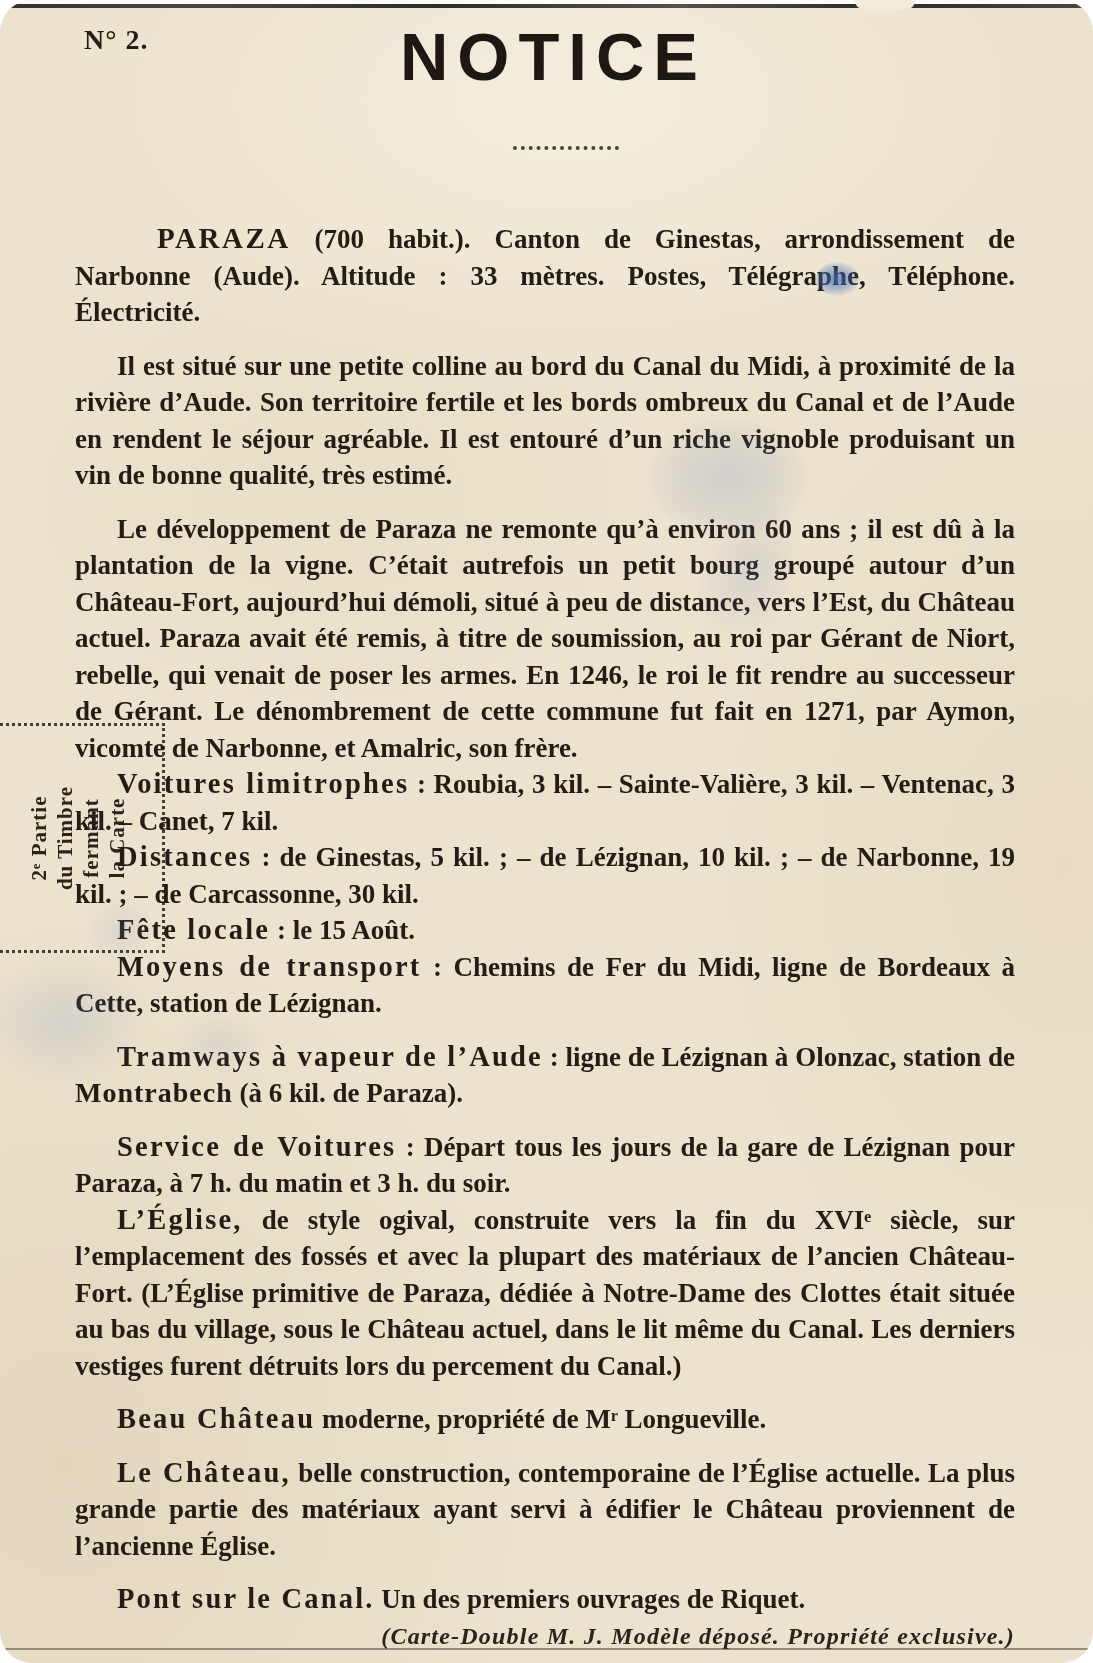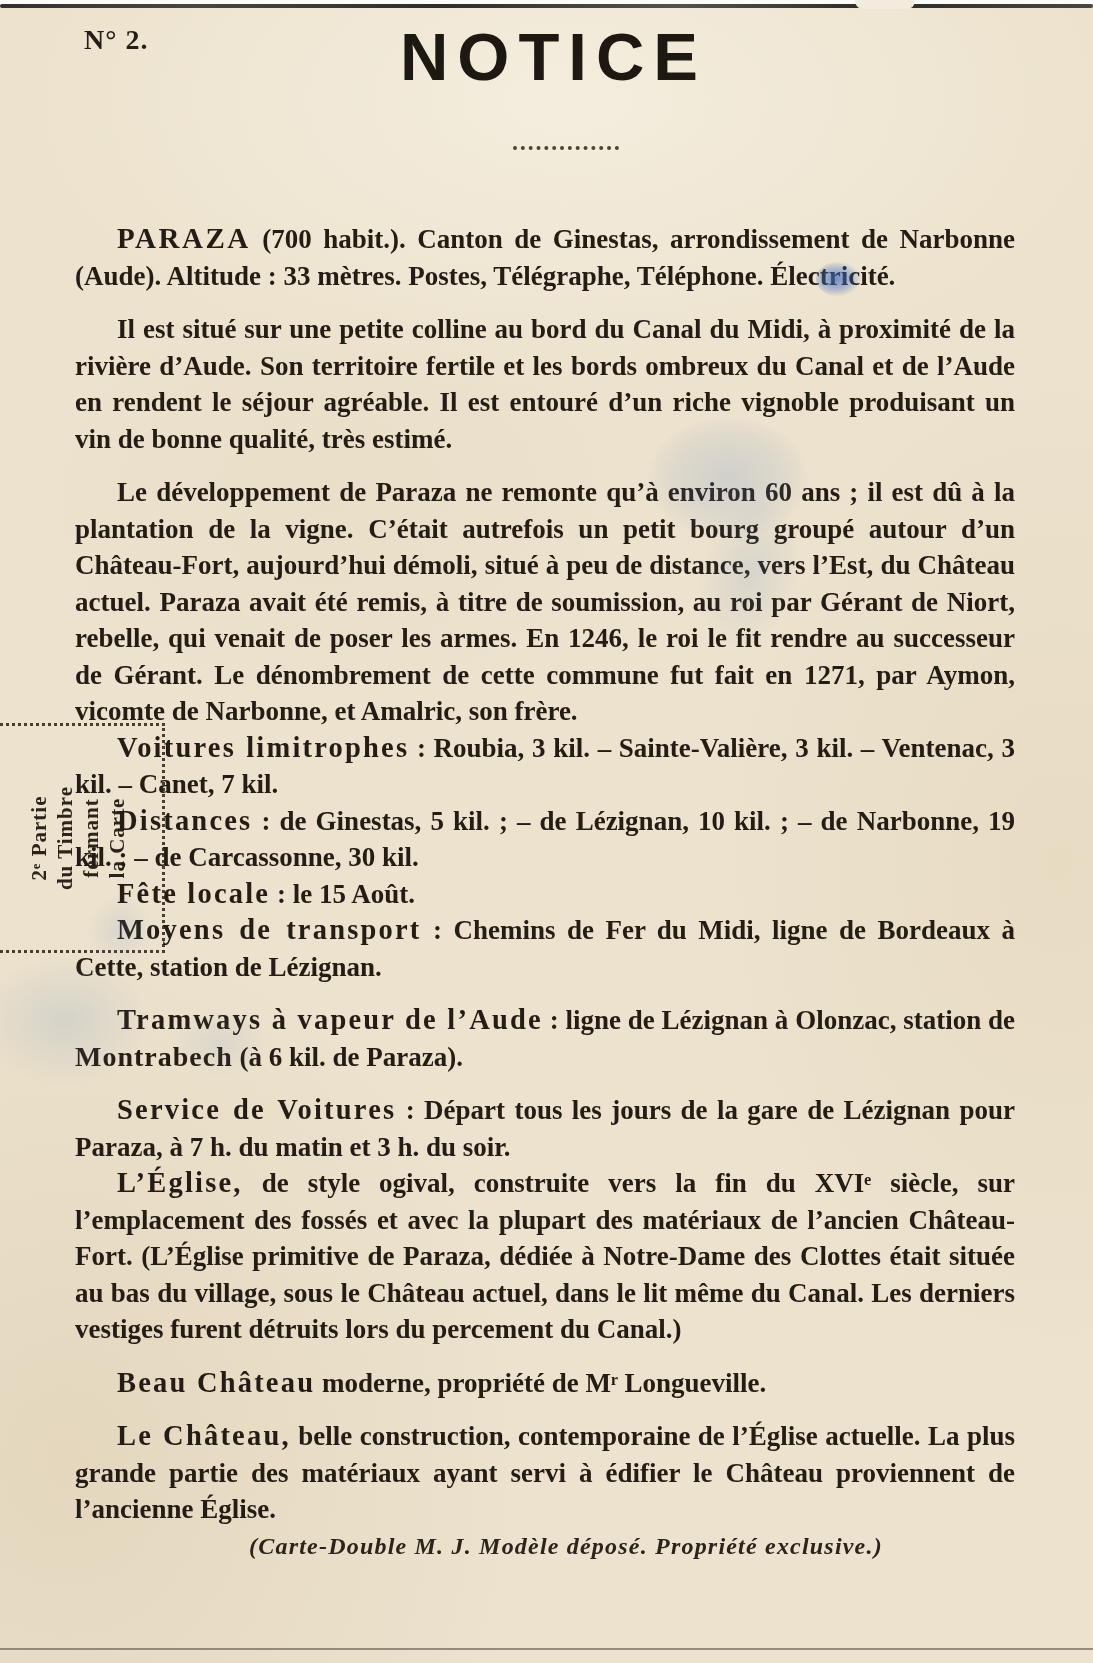--- a/index.html
+++ b/index.html
@@ -8,20 +8,21 @@
     width:1093px;height:1663px;
     overflow:hidden;
     background-color:#ece2cd;
     background-image:
       radial-gradient(ellipse 900px 480px at 52% 6%, rgba(255,251,242,.45), rgba(255,251,242,0) 62%),
       radial-gradient(ellipse 760px 900px at 6% 88%, rgba(215,197,166,.38), rgba(215,197,166,0) 60%),
       radial-gradient(ellipse 520px 760px at 97% 52%, rgba(222,205,174,.32), rgba(222,205,174,0) 65%),
       radial-gradient(ellipse 420px 300px at 30% 30%, rgba(226,211,184,.25), rgba(226,211,184,0) 70%);
     font-family:"Liberation Serif","DejaVu Serif",serif;
     color:#251e16;
+    border-radius:32px;
   }
   
   .edge-top-white{position:absolute;top:0;left:0;right:0;height:5px;background:#fbfbf8;}
   .edge-top-dark{position:absolute;top:4px;left:0;right:0;height:4px;
     background:linear-gradient(90deg,#34312c 0%,#4a463f 18%,#302d28 40%,#56524a 62%,#2e2b26 80%,#4a463f 100%);
     border-radius:2px;}
   .edge-top-notch{position:absolute;top:0;left:855px;width:60px;height:9px;background:#f2ecdf;border-radius:0 0 8px 8px;}
   .edge-bottom{position:absolute;bottom:0;left:0;right:0;height:15px;
     background:linear-gradient(#9a927f 0%,#3a3731 35%,#17161 70%,#121110 100%);}
   .edge-bottom-line{position:absolute;bottom:13px;left:0;right:0;height:2px;background:rgba(60,55,48,.5);}
@@ -45,23 +46,23 @@
   
   .content{position:absolute;left:75px;top:220px;width:940px;
     text-align:justify;font-size:27px;line-height:36.5px;font-weight:700;color:#241d15;}
   .content p{margin:0;text-indent:42px;}
   .content p.cont{margin-top:17px;}
   .sec{margin-top:9px;}
   .narrow{margin-left:100px;}
   .indent-deep{text-indent:104px;}
   .indent-mid{text-indent:62px;}
   .lead{font-size:28.5px;letter-spacing:2.2px;}
-  .lead-caps{font-size:29px;letter-spacing:2.5px;}
+  .lead-caps{font-size:29px;letter-spacing:2.5px;margin-left:40px;}
   .strongword{font-size:28px;letter-spacing:1px;}
-  .footer-line{margin-top:34px;text-align:center;text-indent:0;
+  .footer-line{margin-top:34px;text-align:right;text-indent:0;
     font-style:italic;font-weight:600;font-size:24px;letter-spacing:1.2px;color:#2a241c;}
 
   
   .stain{position:absolute;pointer-events:none;}
   .stain-ink-blot{left:816px;top:262px;width:44px;height:34px;border-radius:50%;
     background:radial-gradient(ellipse at 45% 50%, rgba(64,108,190,.72) 0%, rgba(64,108,190,.35) 45%, rgba(64,108,190,0) 75%);}
   .stain-wash-mid{left:648px;top:418px;width:160px;height:120px;border-radius:50%;
     background:radial-gradient(ellipse, rgba(108,140,198,.22) 0%, rgba(108,140,198,.10) 50%, rgba(108,140,198,0) 75%);}
   .stain-wash-mid2{left:700px;top:498px;width:100px;height:150px;border-radius:50%;transform:rotate(18deg);
     background:radial-gradient(ellipse, rgba(108,140,198,.16) 0%, rgba(108,140,198,0) 72%);}
@@ -100,20 +101,21 @@
     <p class="cont"><span>Le développement de Paraza ne remonte qu’à environ 60 ans ; il est dû à la plantation de la vigne. C’était autrefois un petit bourg groupé autour d’un Château-Fort, aujourd’hui démoli, situé à peu de distance, vers l’Est, du Château actuel. Paraza avait été remis, à titre de soumission, au roi par Gérant de Niort, rebelle, qui venait de poser les armes. En 1246, le roi le fit rendre au successeur de Gérant. Le dénombrement de cette commune fut fait en 1271, par Aymon, vicomte de Narbonne, et Amalric, son frère.</span></p>
     <p class="narrow sec indent-mid"><span class="lead">Voitures limitrophes</span><span> : Roubia, 3 kil. – Sainte-Valière, 3 kil. – Ventenac, 3 kil. – Canet, 7 kil.</span></p>
     <p class="narrow sec indent-mid"><span class="lead">Distances</span><span> : de Ginestas, 5 kil. ; – de Lézignan, 10 kil. ; – de Narbonne, 19 kil. ; – de Carcassonne, 30 kil.</span></p>
     <p class="narrow sec indent-mid"><span class="lead">Fête locale</span><span> : le 15 Août.</span></p>
     <p class="sec"><span class="lead">Moyens de transport</span><span> : Chemins de Fer du Midi, ligne de Bordeaux à Cette, station de Lézignan.</span></p>
     <p class="cont"><span class="lead">Tramways à vapeur de l’Aude</span><span> : ligne de Lézignan à Olonzac, station de </span><span class="strongword">Montrabech</span><span> (à 6 kil. de Paraza).</span></p>
     <p class="cont"><span class="lead">Service de Voitures</span><span> : Départ tous les jours de la gare de Lézignan pour Paraza, à 7 h. du matin et 3 h. du soir.</span></p>
     <p class="sec"><span class="lead">L’Église,</span><span> de style ogival, construite vers la fin du XVIᵉ siècle, sur l’emplacement des fossés et avec la plupart des matériaux de l’ancien Château-Fort. (L’Église primitive de Paraza, dédiée à Notre-Dame des Clottes était située au bas du village, sous le Château actuel, dans le lit même du Canal. Les derniers vestiges furent détruits lors du percement du Canal.)</span></p>
     <p class="cont"><span class="lead">Beau Château</span><span> moderne, propriété de Mʳ Longueville.</span></p>
     <p class="cont"><span class="lead">Le Château,</span><span> belle construction, contemporaine de l’Église actuelle. La plus grande partie des matériaux ayant servi à édifier le Château proviennent de l’ancienne Église.</span></p>
+    <p class="cont"><span class="lead">Pont sur le Canal.</span><span> Un des premiers ouvrages de Riquet.</span></p>
     <p class="footer-line">(Carte-Double M. J.  Modèle déposé.  Propriété exclusive.)</p>
   </div>
 
   <div class="stain stain-ink-blot"></div>
   <div class="stain stain-wash-mid"></div>
   <div class="stain stain-wash-mid2"></div>
   <div class="stain stain-wash-left"></div>
   <div class="stain stain-wash-left2"></div>
   <div class="stain stain-wash-stampzone"></div>
 

